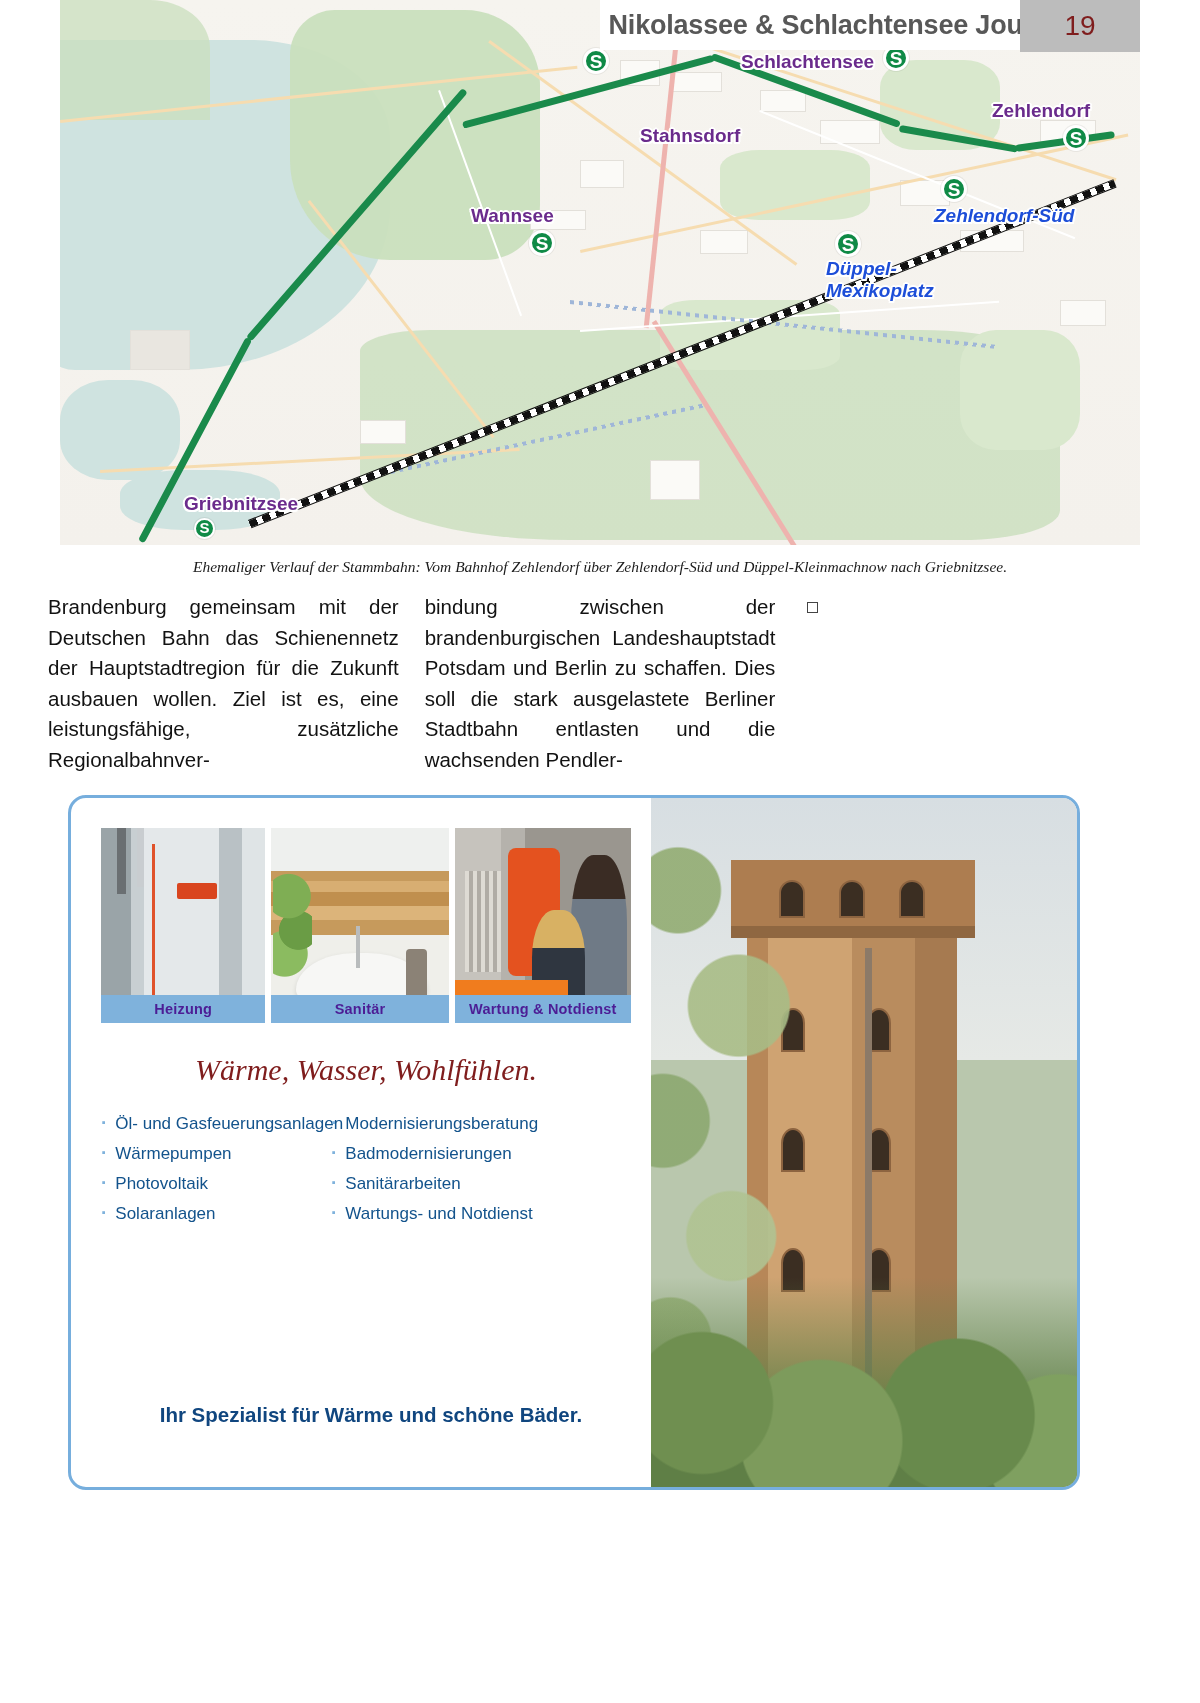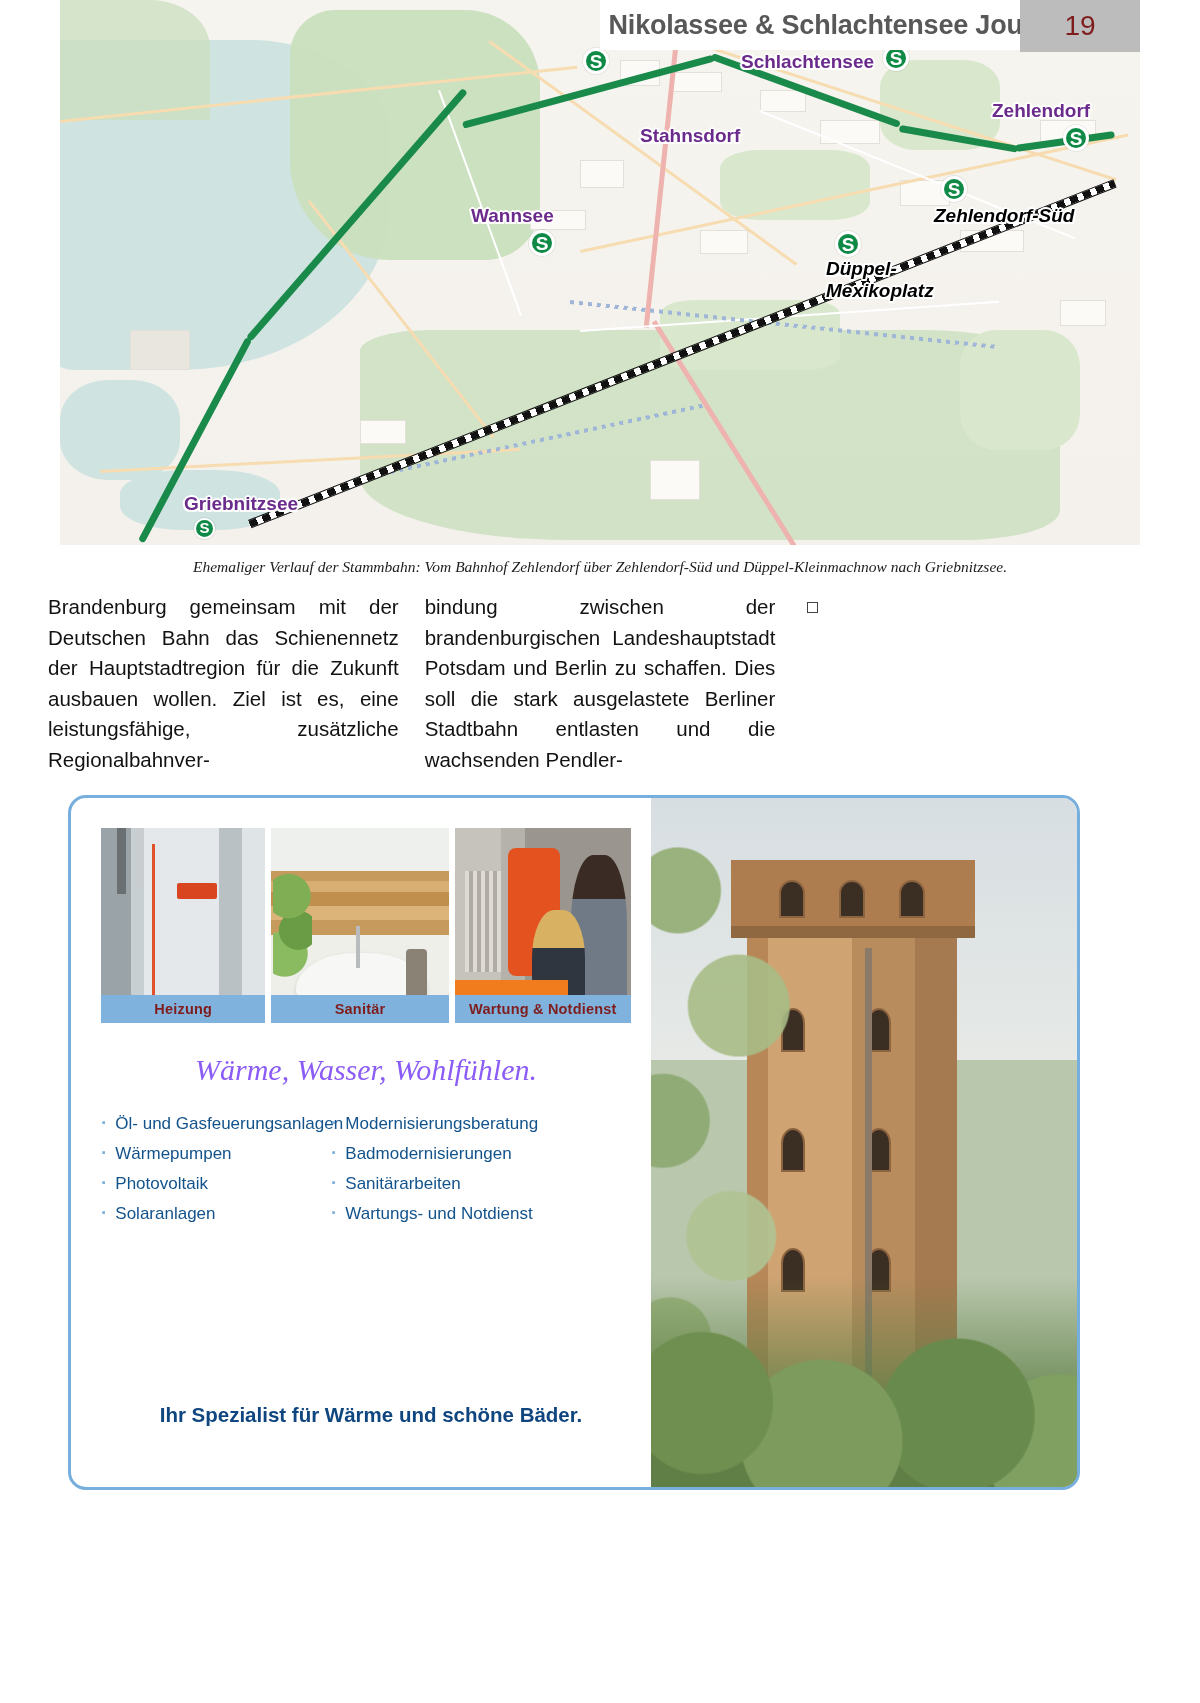--- a/index.html
+++ b/index.html
@@ -84,21 +84,21 @@
     position:absolute;
     font-family:"Liberation Sans", sans-serif;
     font-weight:bold;
     color:#6a2b8c;
     font-size:19px;
     white-space:nowrap;
     text-shadow: -1.5px -1.5px 0 #fff, 1.5px -1.5px 0 #fff, -1.5px 1.5px 0 #fff, 1.5px 1.5px 0 #fff,
                   0 -2px 0 #fff, 0 2px 0 #fff, -2px 0 0 #fff, 2px 0 0 #fff;
   }
   .stn-label.black {
-    color:#000000; font-style:italic; font-weight:bold;
+    color:#1d4ed8; font-style:italic; font-weight:bold;
   }
 
   
   #journal-header {
     position:absolute; left:540px; top:0; width:480px; height:50px;
     background:#ffffff;
     display:flex; align-items:center; justify-content:center;
     z-index: 40;
   }
   #journal-header .title {
@@ -153,21 +153,21 @@
   }
   #ad-left { position:absolute; left:0; top:0; width:590px; height:100%; }
 
   .thumbs { position:absolute; left:30px; top:30px; width:530px; height:195px; display:flex; gap:6px;}
   .thumb { position:relative; overflow:hidden; }
   .thumb.t1 { width:165px; }
   .thumb.t2 { width:178px; }
   .thumb.t3 { width:177px; }
   .thumb-cap {
     position:absolute; left:0; right:0; bottom:0; height:28px;
-    background:#7fb2dc; color:#7f1d1d;
+    background:#7fb2dc; color:#4c1d95;
     font-size:14.5px; font-weight:bold;
     display:flex; align-items:center; justify-content:center;
     letter-spacing:.2px;
   }
 
   
   .ph-boiler {
     position:absolute; inset:0;
     background:
       linear-gradient(90deg,#9aa4a8 0 18%, #c8cfd2 18% 26%, #e4e8ea 26% 72%, #b9c1c5 72% 86%, #dfe4e6 86% 100%);
@@ -212,21 +212,21 @@
      background:linear-gradient(180deg,#d8b163 0 34%, #2f3640 34% 100%); border-radius:42% 42% 0 0;}
   .ph-tech .valves{ position:absolute; left:6%; top:22%; width:20%; height:52%;
      background:repeating-linear-gradient(90deg,#dedbd4 0 4px, #b0aca5 4px 8px);}
 
   #ad-slogan {
     position:absolute; left:30px; top:255px; width:530px;
     text-align:center;
     font-family:"Liberation Serif", serif;
     font-style:italic;
     font-size:30px;
-    color:#8b5cf6;
+    color:#7f1d1d;
   }
   #ad-lists {
     position:absolute; left:30px; top:310px; width:540px;
     display:grid; grid-template-columns: 190px 1fr; gap:0 40px;
   }
   #ad-lists ul { list-style:none; }
   #ad-lists li {
     font-size:17px; color:#13538c; line-height:29px; white-space:nowrap;
   }
   #ad-lists li:before { content:"·"; color:#7fb2dc; font-weight:bold; margin-right:8px; font-size:19px;}

